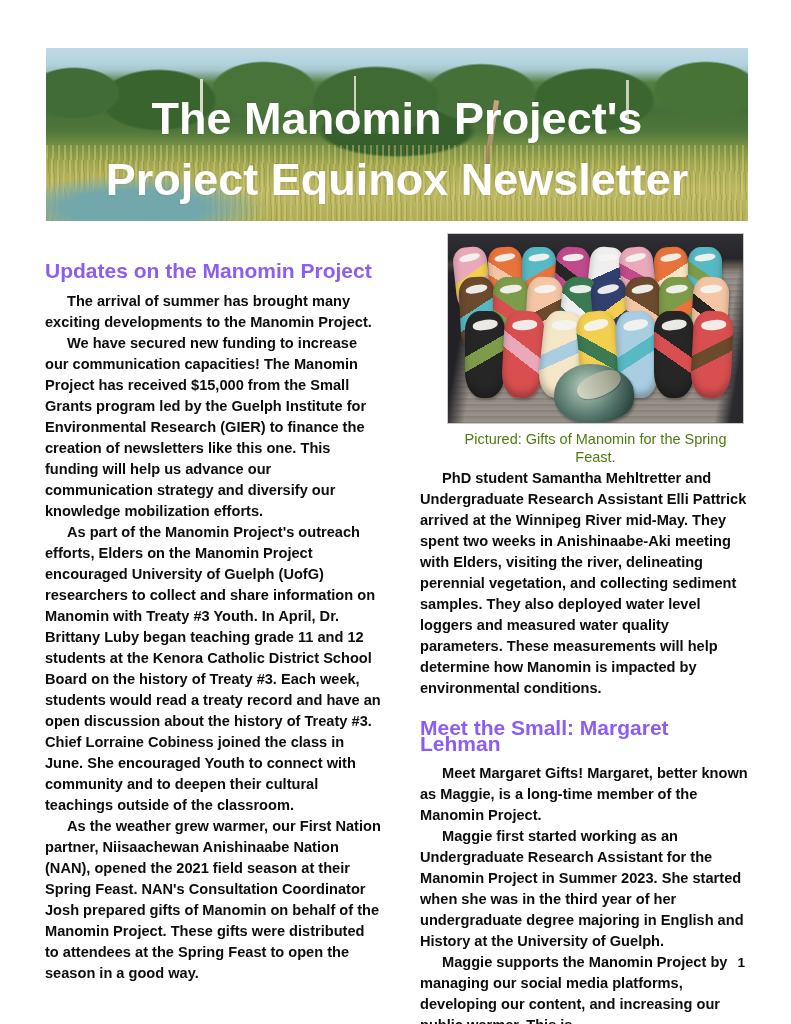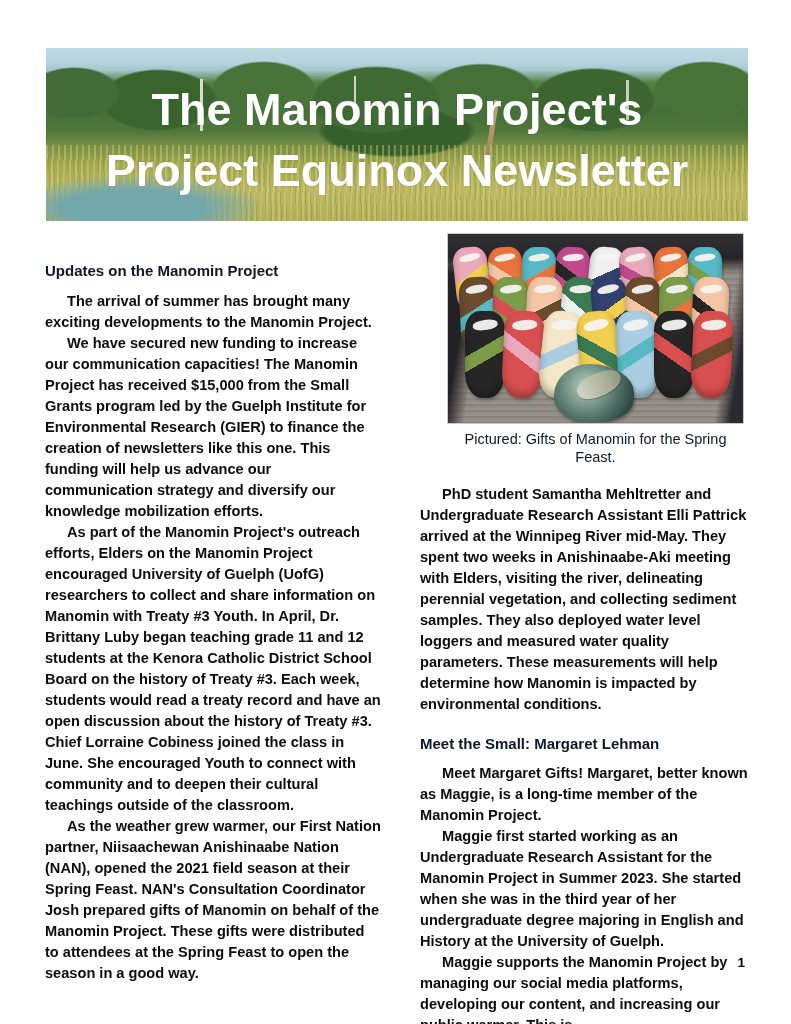--- a/index.html
+++ b/index.html
@@ -42,29 +42,29 @@
     background:
       repeating-linear-gradient(92deg, rgba(226,218,134,.38) 0 2px, rgba(0,0,0,0) 2px 6px),
       repeating-linear-gradient(87deg, rgba(116,126,48,.28) 0 1px, rgba(0,0,0,0) 1px 5px);
   }
   .water {
     position:absolute; left:-18px; bottom:-14px; width:235px; height:60px; z-index:3;
     background:radial-gradient(ellipse at 45% 55%, #72a7ac 0%, #72a7ac 38%, rgba(114,167,172,0) 72%);
   }
   .banner-title {
     position:relative; z-index:5; text-align:center; color:#ffffff;
-    font-weight:bold; font-size:45px; line-height:61px; padding-top:31px;
+    font-weight:bold; font-size:45px; line-height:61px; padding-top:40px;
     text-shadow:0 0 2px rgba(60,80,40,.25);
   }
 
   
   .col { position:absolute; font-size:14.6px; line-height:21px; color:#0d0d0d; }
   .col-left  { left:45px;  top:258px; width:337px; }
   .col-right { left:420px; top:233px; width:329px; }
-  h2.heading { font-size:15px; line-height:16px; font-weight:bold; margin:0; color:#0f172a; }
+  h2.heading { font-size:21px; line-height:16px; font-weight:bold; margin:0; color:#8b5cf6; }
   .col-left h2.heading { margin:5px 0 12px 0; }
   .col-right h2.heading { margin:21px 0 11px 0; }
   .para { margin:0; text-indent:22px;font-weight:bold; }
 
   
   .photo {
     position:relative; width:297px; height:191px; margin-left:27px;
     box-sizing:border-box; border:1px solid #c9c9c9; overflow:hidden;
     background:
       linear-gradient(180deg, #302f35 0%, #262529 13%, rgba(74,68,60,.85) 16%, rgba(0,0,0,0) 21%),
@@ -90,23 +90,23 @@
     box-shadow:1px 2px 3px rgba(0,0,0,.35);
   }
   .smudge {
     position:absolute; left:28%; top:14%; width:58%; height:40%;
     background:linear-gradient(90deg,#d3d6c6,#a8ad98 70%,#8f9480);
     border-radius:45%; transform:rotate(-24deg);
     box-shadow:0 1px 1px rgba(0,0,0,.3);
   }
   .caption {
     width:297px; margin:6px 0 0 27px; text-align:center;
-    color:#0f172a; font-size:14.5px; line-height:18px;
-  }
-  .intro-block { margin-top:18px; }
+    color:#4d7c0f; font-size:14.5px; line-height:18px;
+  }
+  .intro-block { margin-top:2px; }
 
   .pageno {
     position:absolute; right:46px; top:955px;
     font-size:13.5px; font-weight:bold; color:#000;
   }
 </style>
 </head>
 <body>
 
 <div class="page">

